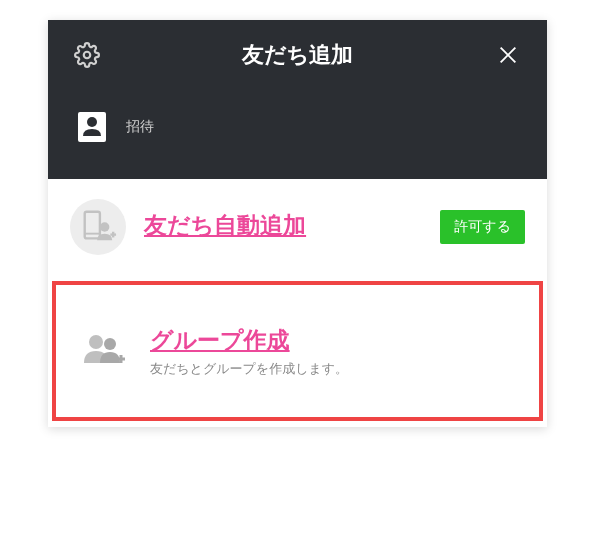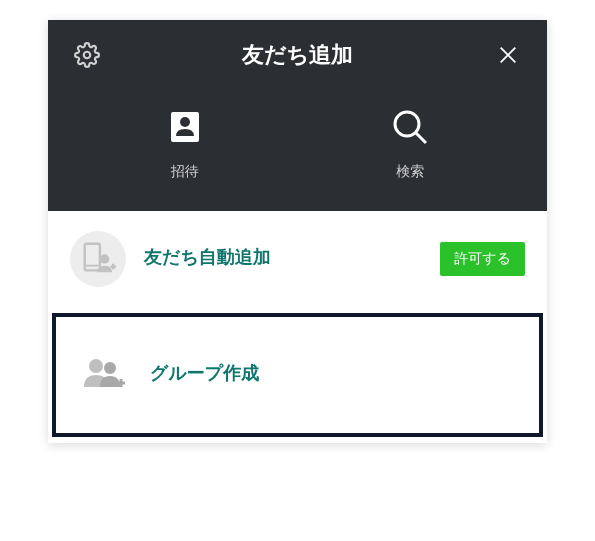--- a/index.html
+++ b/index.html
@@ -45,21 +45,21 @@
       justify-content: center;
       cursor: pointer;
     }
     .tabs {
       display: flex;
       justify-content: space-around;
       align-items: flex-end;
     }
     .tab {
       display: flex;
-      flex-direction: column;
+      flex-direction: row;
       align-items: center;
       gap: 14px;
       cursor: pointer;
       flex: 1;
     }
     .tab-icon-box {
       height: 44px;
       display: flex;
       align-items: center;
       justify-content: center;
@@ -72,45 +72,46 @@
       background: #fff;
     }
     .list-item {
       display: flex;
       align-items: center;
       padding: 20px 22px;
       gap: 18px;
       cursor: pointer;
     }
     .list-item.highlighted {
-      border: 4px solid #0f172a;
+      border: 4px solid #ef4444;
       margin: 6px 4px;
-      padding: 30px 20px;
+      padding: 38px 20px;
     }
     .item-icon {
       width: 56px;
       height: 56px;
       border-radius: 50%;
       background: #ededed;
       display: flex;
       align-items: center;
       justify-content: center;
       flex-shrink: 0;
     }
     .item-icon.plain {
       background: transparent;
     }
     .item-text {
       flex: 1;
     }
     .item-title {
-      font-size: 18px;
+      font-size: 23px;
       font-weight: 600;
-      color: #0f766e;
+      color: #ec4899;
       margin-bottom: 4px;
+      text-decoration: underline;
     }
     .item-desc {
       font-size: 13px;
       color: #888;
     }
     .allow-btn {
       background: #2ac12a;
       color: #fff;
       border: none;
       padding: 8px 14px;
@@ -146,29 +147,20 @@
           <svg width="40" height="40" viewBox="0 0 40 40">
             <rect x="6" y="5" width="28" height="30" rx="2" fill="#fff"></rect>
             <circle cx="20" cy="15" r="5" fill="#2b2e33"></circle>
             <path d="M 11 29 Q 11 22 20 22 Q 29 22 29 29 Z" fill="#2b2e33"></path>
           </svg>
         </div>
         <div class="tab-label">招待</div>
       </div>
 
 
-      <div class="tab">
-        <div class="tab-icon-box">
-          <svg width="40" height="40" viewBox="0 0 40 40" fill="none" stroke="#fff" stroke-width="3">
-            <circle cx="17" cy="17" r="12"></circle>
-            <line x1="26" y1="26" x2="36" y2="36"></line>
-          </svg>
-        </div>
-        <div class="tab-label">検索</div>
-      </div>
     </div>
   </div>
 
   <div class="content">
     <div class="list-item">
       <div class="item-icon">
         <svg width="38" height="38" viewBox="0 0 40 40" fill="#c2c2c2">
           <rect x="6" y="4" width="16" height="28" rx="2" fill="none" stroke="#c2c2c2" stroke-width="2.5"></rect>
           <line x1="6" y1="27" x2="22" y2="27" stroke="#c2c2c2" stroke-width="2"></line>
           <circle cx="27" cy="20" r="5"></circle>
@@ -189,16 +181,17 @@
           <circle cx="16" cy="15" r="7"></circle>
           <path d="M 4 36 Q 4 24 16 24 Q 28 24 28 36 Z"></path>
           <circle cx="30" cy="17" r="6" fill="#a8a8a8"></circle>
           <path d="M 20 36 Q 20 25 30 25 Q 40 25 40 36 Z" fill="#a8a8a8"></path>
           <line x1="37" y1="32" x2="45" y2="32" stroke="#a8a8a8" stroke-width="3"></line>
           <line x1="41" y1="28" x2="41" y2="36" stroke="#a8a8a8" stroke-width="3"></line>
         </svg>
       </div>
       <div class="item-text">
         <div class="item-title">グループ作成</div>
+        <div class="item-desc">友だちとグループを作成します。</div>
       </div>
     </div>
   </div>
 </div>
 
 </body></html>

